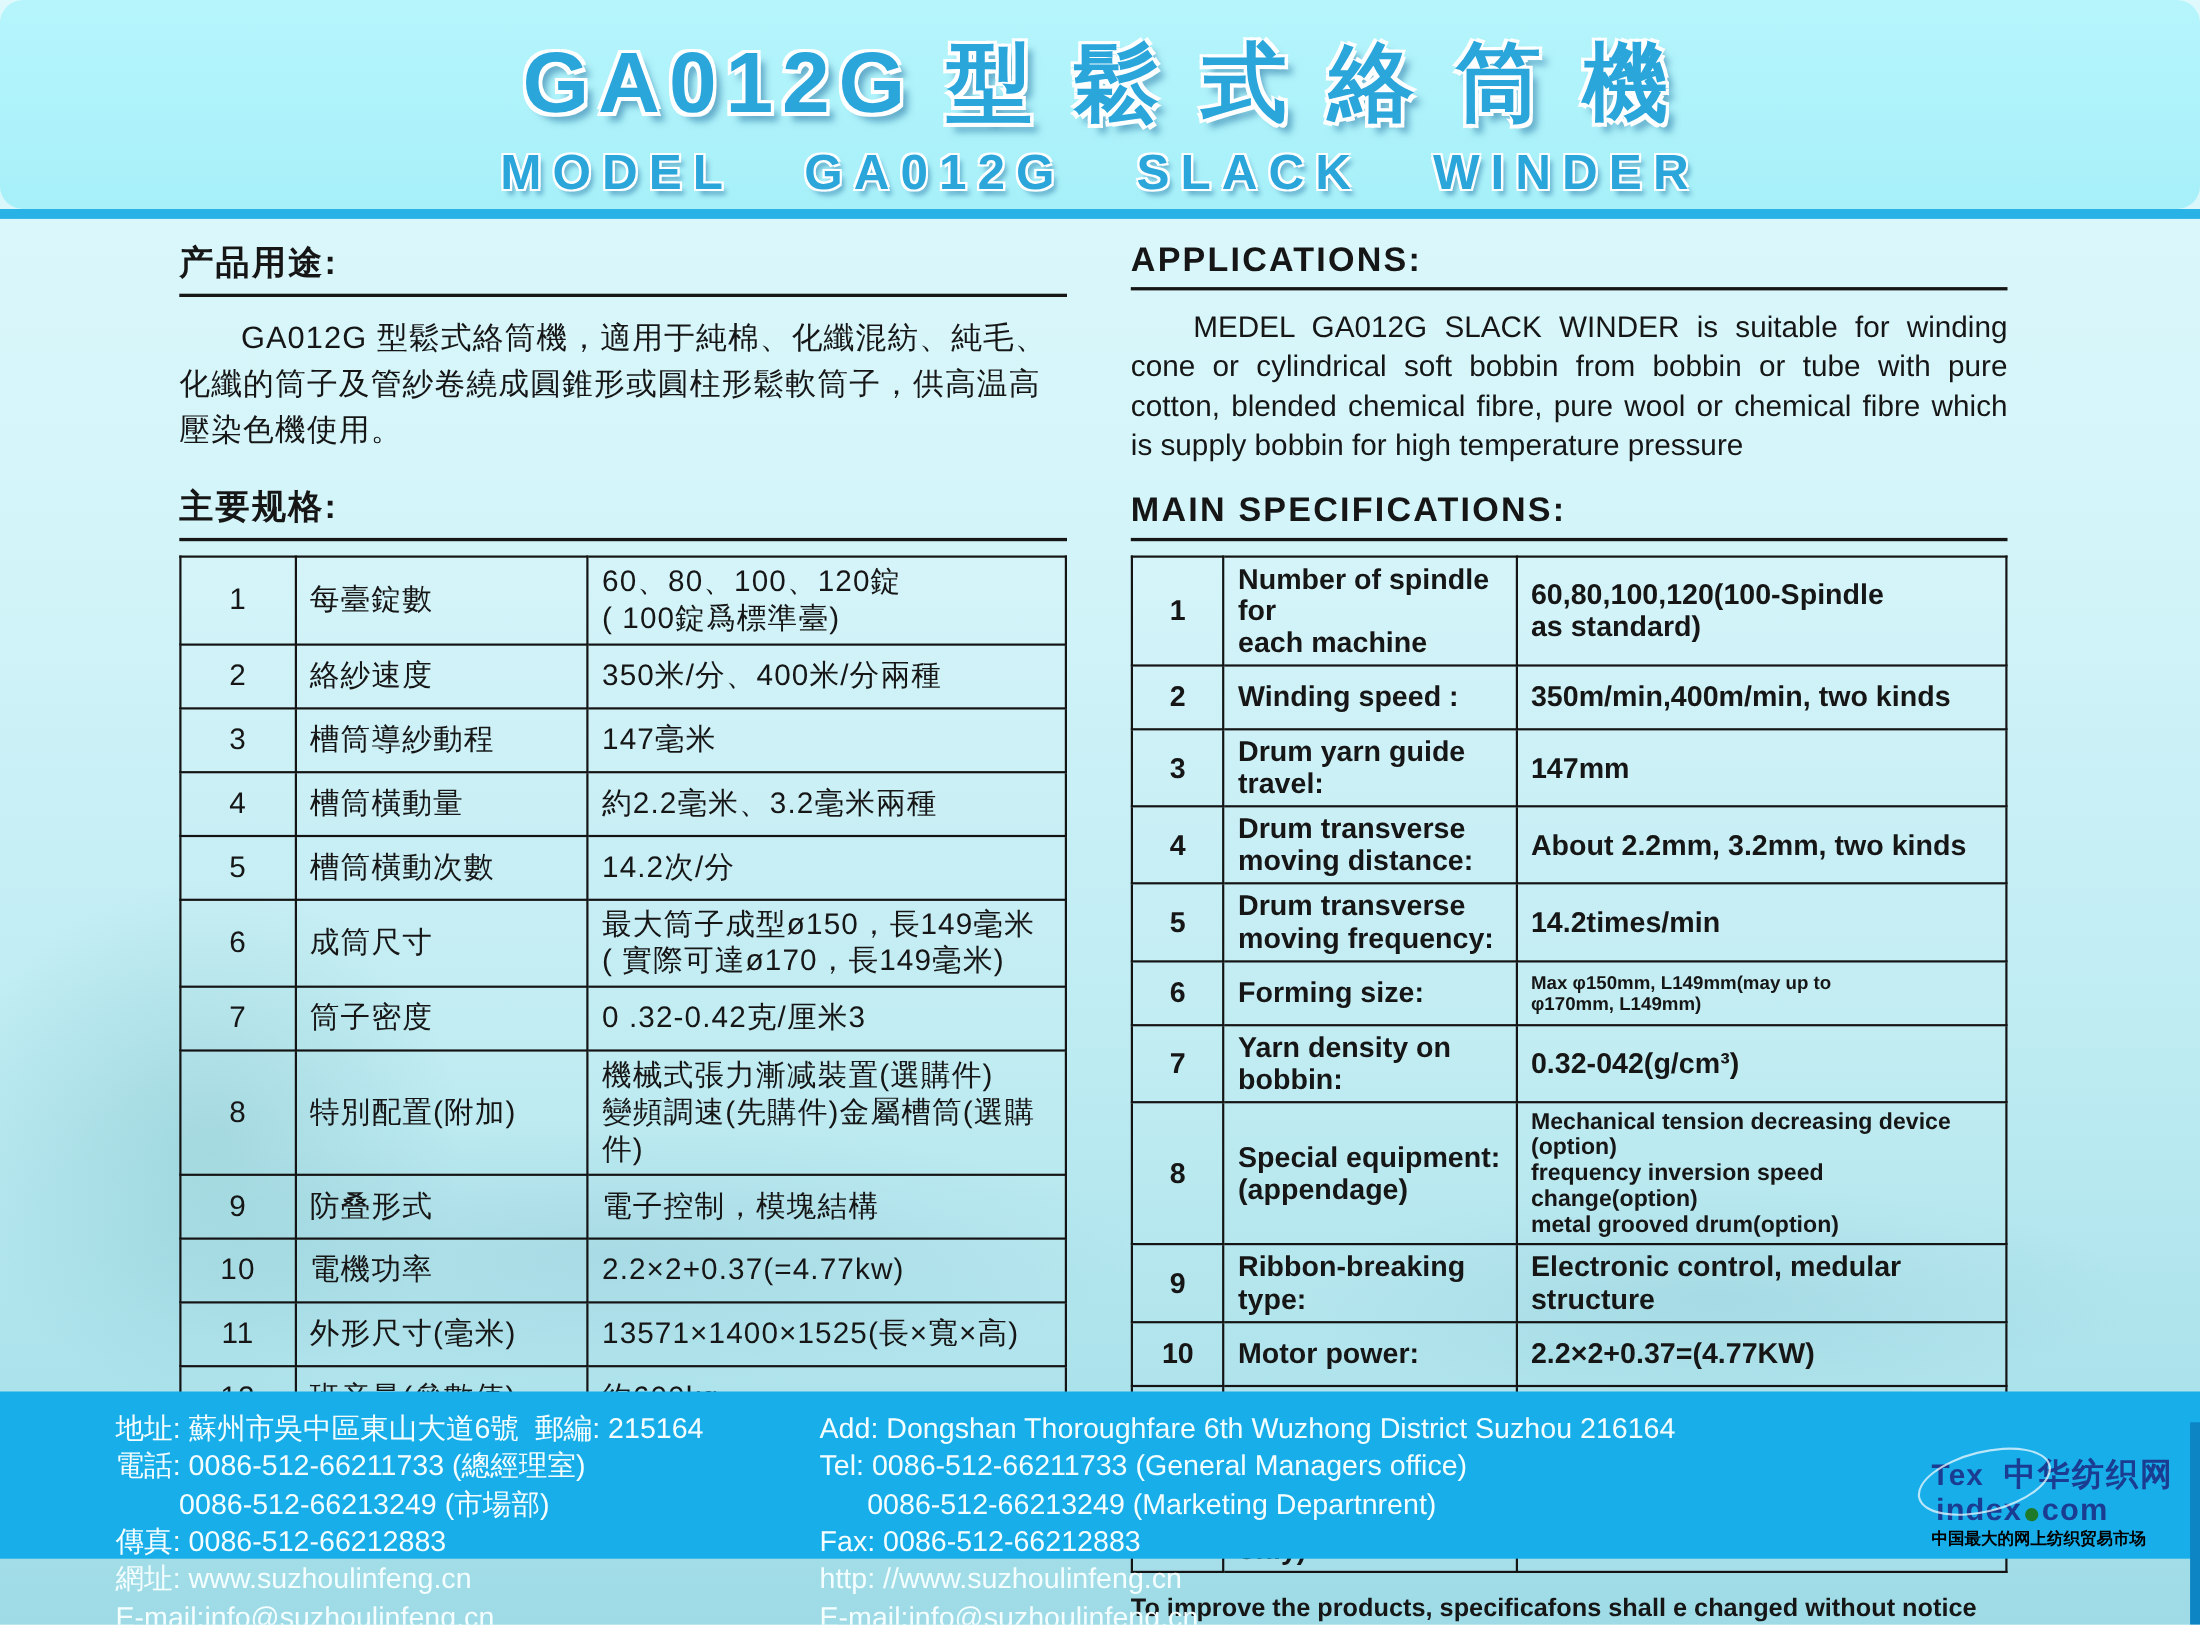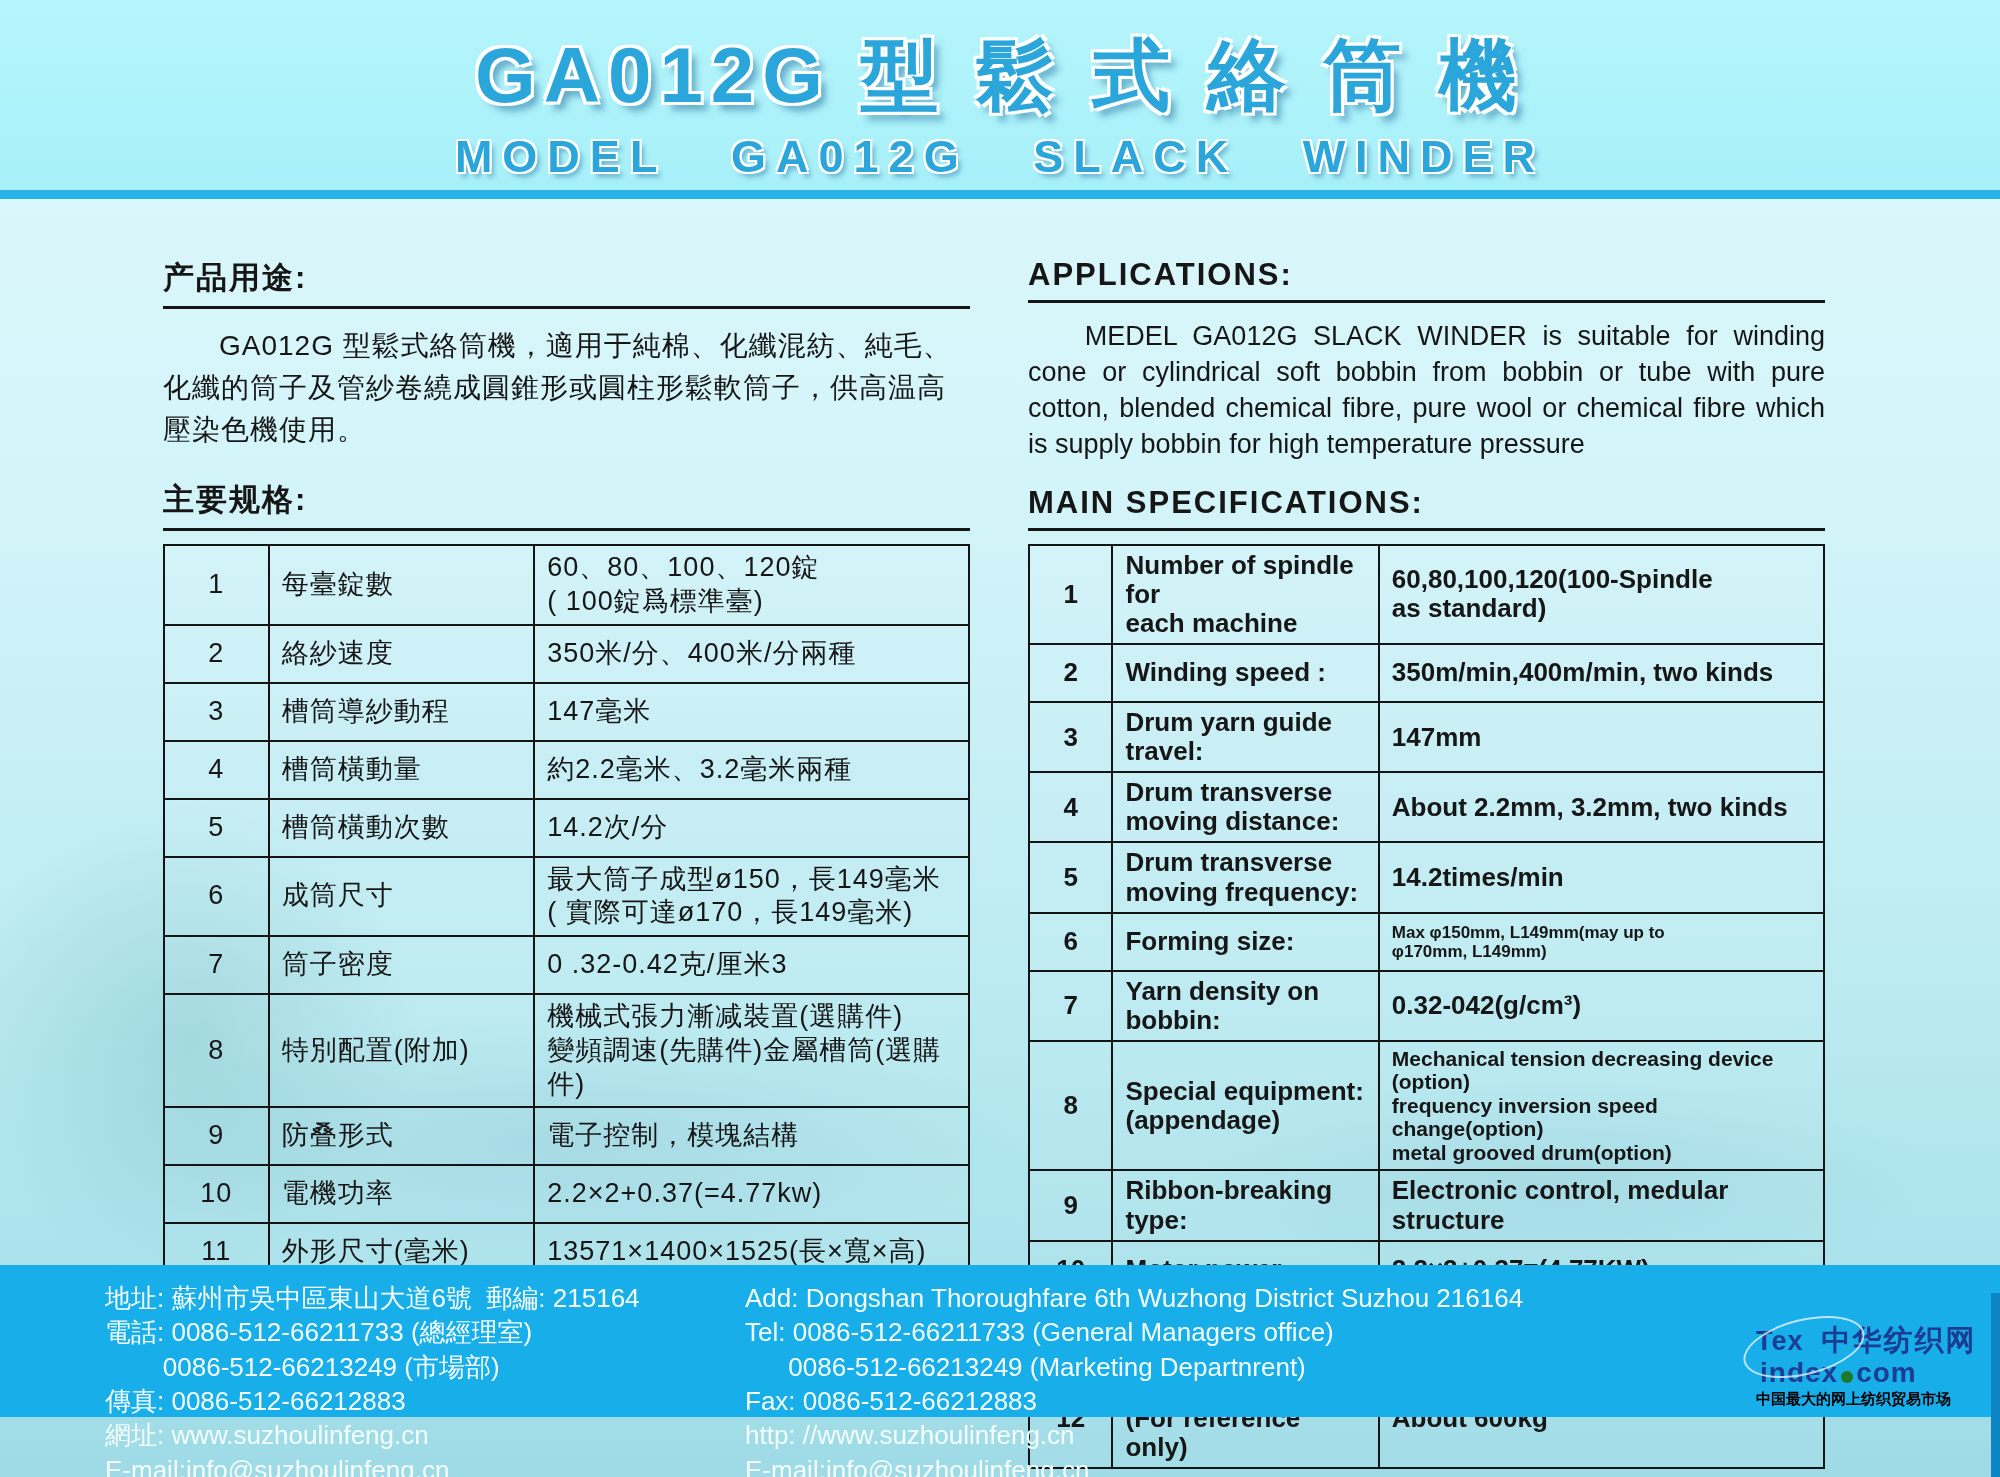--- a/index.html
+++ b/index.html
@@ -8,20 +8,21 @@
     width:2000px; height:1477px;
     overflow:hidden;
     font-family:"Liberation Sans","DejaVu Sans",sans-serif;
     color:#161616;
     background:linear-gradient(180deg,#dff9fc 0%,#d2f4f9 35%,#bdebf2 65%,#a9e1ea 88%,#9edbe6 100%);
   }
   
   .header {
     position:absolute; top:0; left:0; width:100%; height:190px;
     background:linear-gradient(180deg,#b6f5fc 0%,#a7f0f9 100%);
+    border-radius:21px;
   }
   .header-separator {
     position:absolute; top:190px; left:0; width:100%; height:9px; background:#29b2e6;
   }
   .title-cn {
     margin:0; padding-top:24px; text-align:center;
     font-size:78px; font-weight:bold; letter-spacing:8px;
     color:#2ba6db;
     text-shadow:-3px -3px 0 #fff, 3px -3px 0 #fff, -3px 3px 0 #fff, 3px 3px 0 #fff, 7px 8px 7px rgba(15,95,150,.5);
   }
@@ -38,21 +39,21 @@
   .blob2 { left:80px; top:1020px; width:950px; height:240px;
     background:radial-gradient(closest-side,rgba(110,175,190,.22),rgba(110,175,190,0)); }
   .blob3 { right:60px; top:1080px; width:760px; height:200px;
     background:radial-gradient(closest-side,rgba(100,170,185,.18),rgba(100,170,185,0)); }
   
   .col { position:absolute; top:218px; }
   .col-left  { left:163px; width:807px; }
   .col-right { left:1028px; width:797px; }
   .sec-heading {
     font-size:31px; font-weight:bold; letter-spacing:2px;
-    padding-bottom:7px; border-bottom:3px solid #161616;margin-top:39px;
+    padding-bottom:7px; border-bottom:3px solid #161616;
   }
   .para { margin:16px 0 0 0; }
   .para.cn { font-size:28px; line-height:1.5; text-indent:2em; letter-spacing:1px; }
   .para.en { font-size:27px; line-height:1.33; text-indent:2.1em; text-align:justify; font-weight:500; }
   .sec-heading.second { margin-top:28px; }
   .col-right .sec-heading.second { margin-top:22px; }
   
   .spec-table { width:100%; border-collapse:collapse; margin-top:13px; background:rgba(255,255,255,.05); }
   .spec-table td {
     border:2.5px solid #141414; vertical-align:middle;

